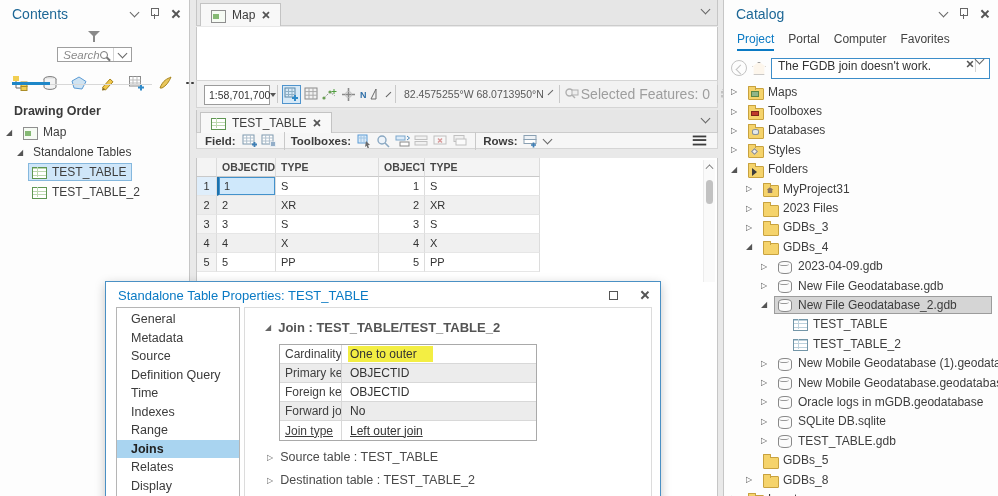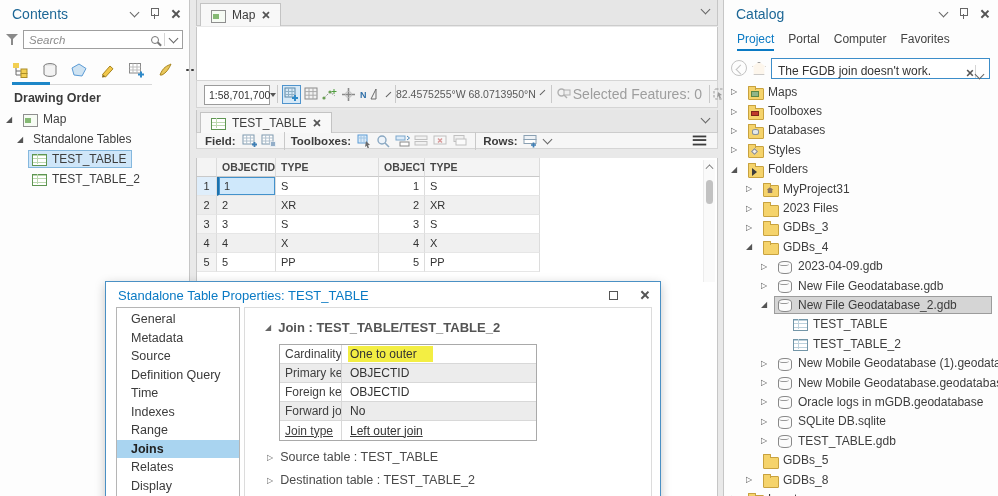--- a/index.html
+++ b/index.html
@@ -24,21 +24,21 @@
   .pin-icon::after { content:""; position:absolute; top:6px; left:3.6px; width:1.4px; height:5px; background:#666; }
   .maxi-icon { width:9px; height:9px; border:1.3px solid #555; display:inline-block; }
   .burger { width:15px; height:11px; border-top:2.4px solid #3c3c3c; border-bottom:2.4px solid #3c3c3c; position:relative; display:inline-block; }
   .burger::before { content:""; position:absolute; top:2px; left:0; right:0; height:2.4px; background:#3c3c3c; }
   .mag { width:8px; height:8px; border:1.5px solid #777; border-radius:50%; position:relative; display:inline-block; }
   .mag::after { content:""; position:absolute; width:5px; height:1.6px; background:#777; transform:rotate(45deg); right:-4px; bottom:-2px; }
   .funnel { position:relative; width:13px; height:13px; display:inline-block; }
   .funnel::before { content:""; position:absolute; left:0; top:1px; border-left:6px solid transparent; border-right:6px solid transparent; border-top:6px solid #8a8a8a; }
   .funnel::after { content:""; position:absolute; left:5px; top:6px; width:2px; height:6px; background:#8a8a8a; }
 
-  .contents-search-row { display:flex; align-items:center; gap:4px; padding:2px 6px 2px 6px; }
+  .contents-search-row { display:flex; align-items:center; gap:4px; padding:2px 6px 2px 6px;flex-direction:column; }
   .search-box { flex:1; display:flex; align-items:center; height:19px; background:#fff; border:1px solid #9f9f9f; padding:0 5px; }
   .search-box .ph { flex:1; font-style:italic; color:#8b8b8b; font-size:11.5px; }
   .search-box .sep-v { width:1px; height:13px; background:#d5d5d5; margin:0 5px; }
 
   .contents-toolbar { display:flex; align-items:center; gap:11px; padding:8px 0 0 12px; height:30px; }
   .ctb-btn { width:19px; height:19px; display:flex; align-items:center; justify-content:center; }
   .ctb-underline { position:absolute; left:12px; top:84px; width:140px; height:1px; background:#d8d8d8; }
   .ctb-underline::before { content:""; position:absolute; left:0; top:-2px; width:38px; height:3px; background:#1e87c8; }
   .dots-icon { display:inline-flex; gap:2.5px; }
   .dots-icon i { width:2.8px; height:2.8px; background:#3c3c3c; border-radius:50%; }
@@ -142,21 +142,21 @@
   
   #catalog-panel { left:723px; top:0; width:275px; height:496px; border-left:1px solid #c6c6c6; }
   .cat-tabs { display:flex; align-items:center; gap:14px; padding:2px 10px 0 13px; height:24px; }
   .cat-tab { font-size:12px; color:#444; padding-bottom:3px; border-bottom:2px solid transparent; }
   .cat-tab.active { color:#0a7ac4; border-bottom-color:#0a7ac4; }
   .cat-nav { display:flex; align-items:center; gap:5px; padding:4px 8px 0 7px; height:28px; }
   .back-btn { width:16px; height:16px; border:1px solid #c3c3c3; border-radius:50%; position:relative; flex:none; }
   .back-btn::before { content:""; position:absolute; left:5px; top:4.5px; width:6px; height:6px; border-left:1.6px solid #c3c3c3; border-bottom:1.6px solid #c3c3c3; transform:rotate(45deg); }
   .home-btn { width:14px; height:13px; position:relative; flex:none; }
   .home-btn::before { content:""; position:absolute; inset:0; background:#fdf6ec; border:1px solid #9a9a9a; clip-path:polygon(50% 0,100% 42%,88% 42%,88% 100%,12% 100%,12% 42%,0 42%); }
-  .cat-search { flex:1; height:21px; border:1px solid #3c8dc9; background:#fff; display:flex; align-items:flex-end; padding:0 6px; }
+  .cat-search { flex:1; height:21px; border:1px solid #3c8dc9; background:#fff; display:flex; align-items:flex-start; padding:0 6px; }
   .cat-search .q { flex:1; font-size:12px; color:#333; white-space:nowrap; overflow:hidden; }
   .cat-search .sep-v { width:1px; height:13px; background:#d5d5d5; }
   .cat-tree { position:absolute; left:0; top:82px; right:0; bottom:0; overflow:hidden; }
   .cat-tree .tree-row { height:19.4px; }
   .cat-tree .tree-row.selected .row-body { background:#d5d5d5; border-color:#9c9c9c; flex:1; margin-right:6px; }
 
   svg { display:block; }
 </style>
 </head>
 <body>
@@ -311,21 +311,21 @@
           </svg>
       </span>
       <span class="tb-ico" style="width:26px">
         <svg width="24" height="15">
             <text x="1" y="11" font-size="9" font-weight="bold" fill="#2f6fa8">N</text>
             <path d="M12 12 L17 2 L17 12 Z" fill="none" stroke="#6a6a6a"></path>
           </svg>
       </span>
       <span class="chev" style="margin:0 4px"></span>
       <span class="tb-sep" style="margin-left:2px"></span>
-      <span class="coords" style="">82.4575255°W 68.0713950°N</span>
+      <span class="coords" style="margin-left:8px">82.4575255°W 68.0713950°N</span>
       <span class="chev" style="margin-left:6px"></span>
       <span class="tb-sep" style="margin-left:8px"></span>
       <span class="tb-ico" style="margin-left:2px">
         <svg width="15" height="14">
             <circle cx="5.5" cy="5.5" r="3.5" fill="none" stroke="#b0b0b0" stroke-width="1.4"></circle>
             <path d="M8 8l3 3" stroke="#b0b0b0" stroke-width="1.4"></path>
             <rect x="8" y="3" width="6" height="5" fill="#eee" stroke="#b0b0b0"></rect>
           </svg>
       </span>
       <span class="sel-feat">Selected Features: 0</span>

